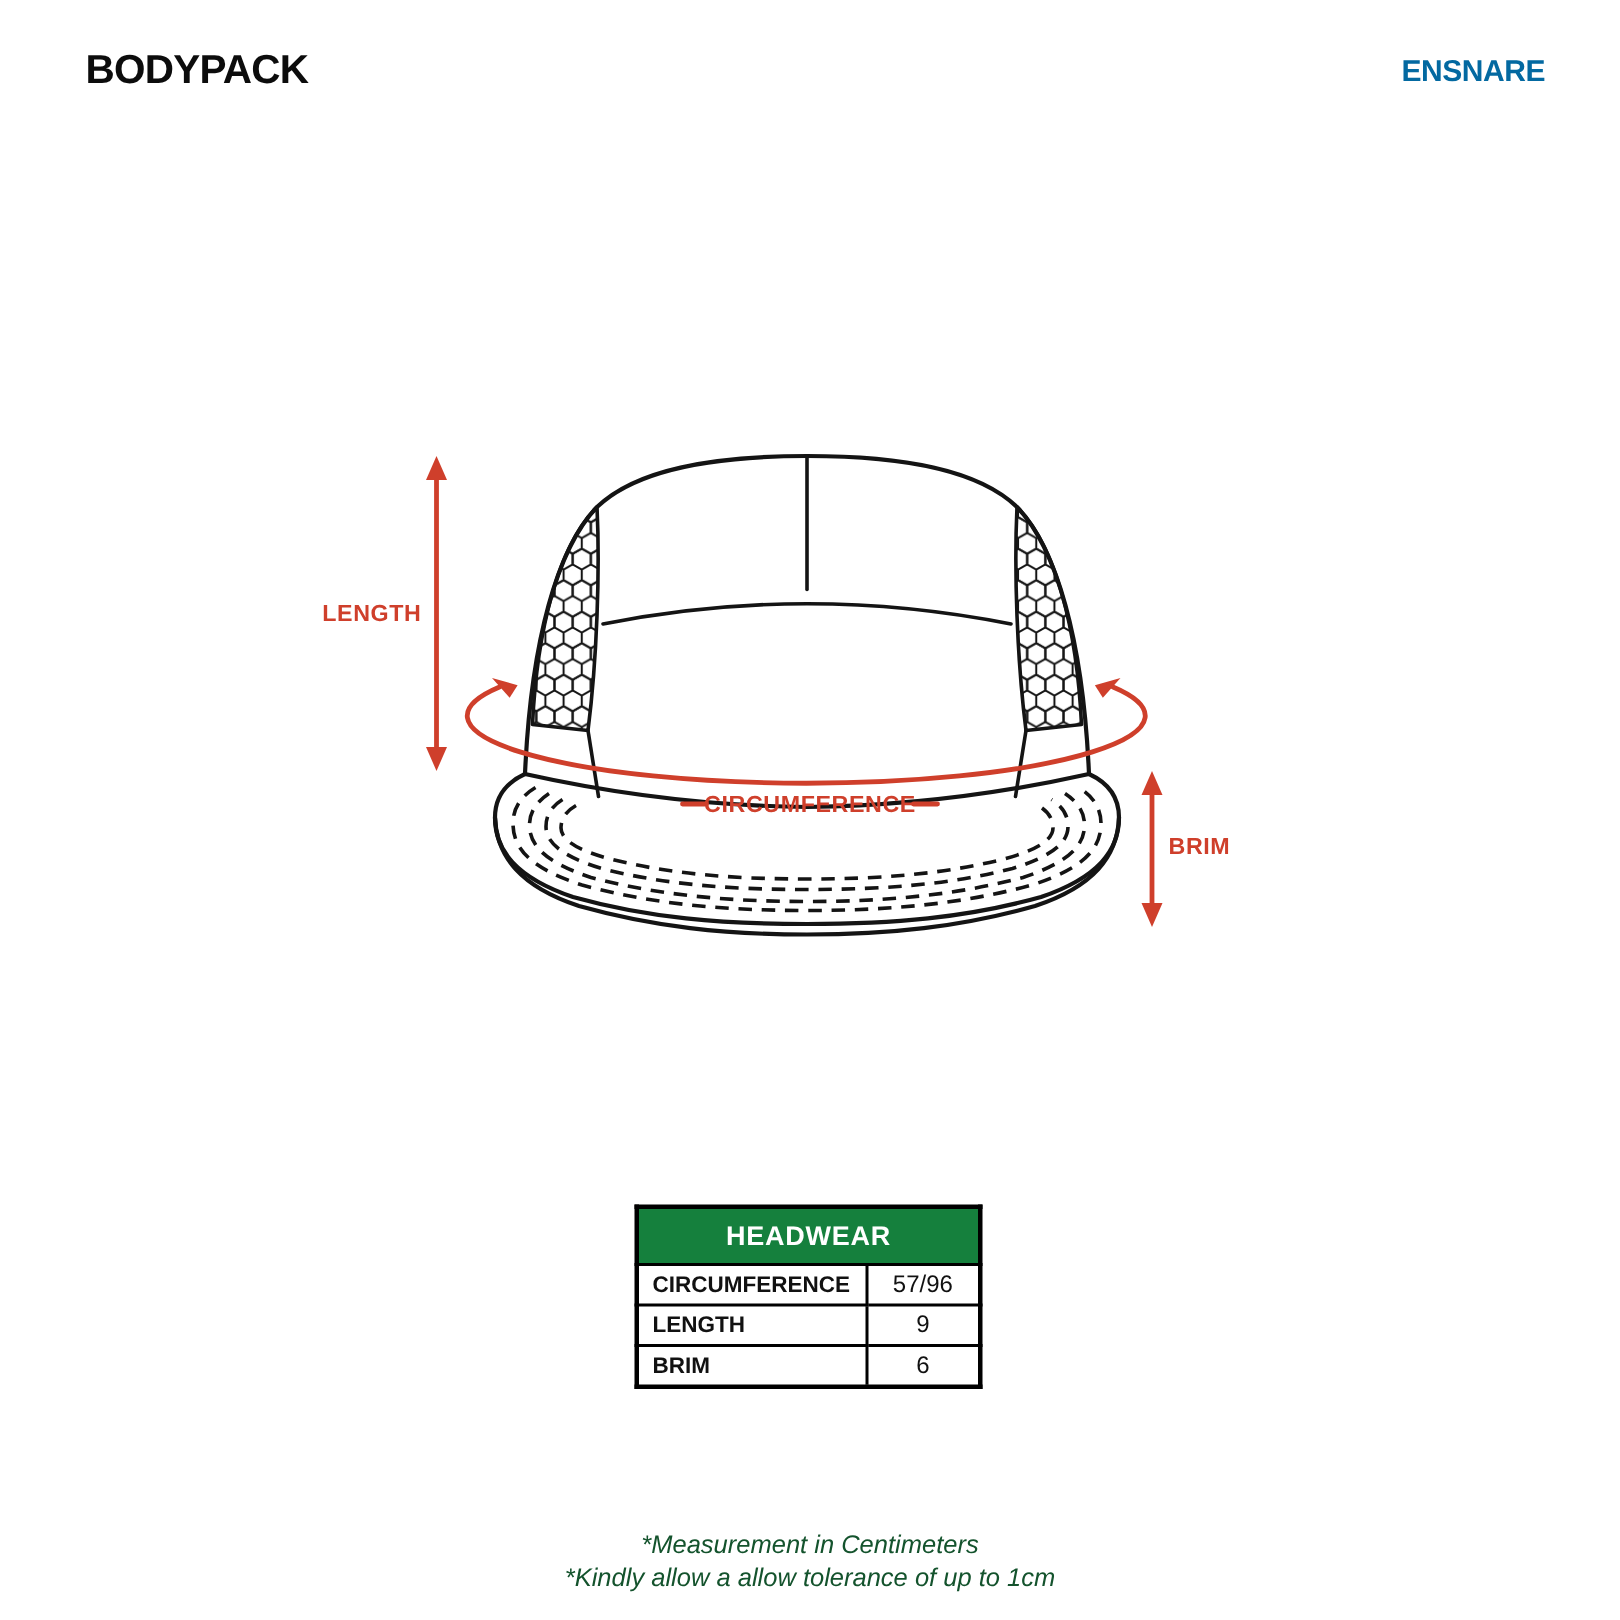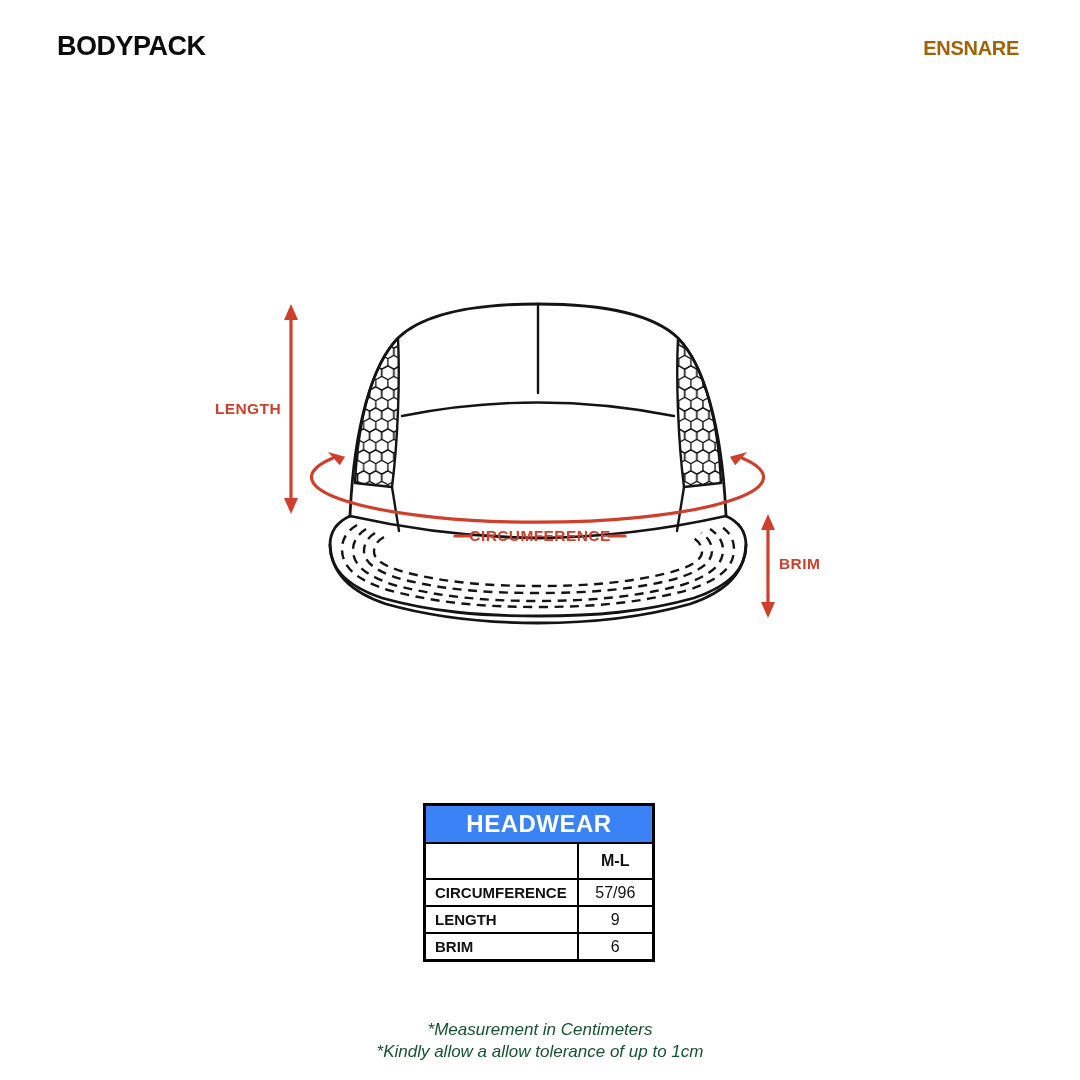--- a/index.html
+++ b/index.html
@@ -6,22 +6,22 @@
   .page {
     position:relative; width:1080px; height:1080px;
     background:#ffffff; overflow:hidden;
     font-family:"Liberation Sans", sans-serif; color:#111;
   }
   .brand {
     position:absolute; left:57px; top:31px;
     font-size:27px; font-weight:800; letter-spacing:-0.5px; color:#0c0c0c;
   }
   .product {
-    position:absolute; top:37px; right:61px;
-    font-size:20px; font-weight:700; letter-spacing:-0.3px; color:#a16207;
+    position:absolute; top:37px; right:50px;
+    font-size:20px; font-weight:700; letter-spacing:-0.3px; color:#0369a1;
   }
   svg.diagram { position:absolute; left:0; top:0; }
 
   
   .ln   { stroke:#141414; stroke-width:2.8; fill:none; stroke-linecap:round; stroke-linejoin:round; }
   .seam { stroke:#141414; stroke-width:2.4; fill:none; stroke-linecap:round; }
   .mesh { fill:url(#hexpat); stroke:#141414; stroke-width:2.4; stroke-linejoin:round; }
   .stitch { stroke:#141414; stroke-width:2.4; fill:none; stroke-dasharray:9 6.5; stroke-linecap:butt; }
   .red  { stroke:#cf3f2b; stroke-width:3.2; fill:none; stroke-linecap:round; }
   .redfill { fill:#cf3f2b; stroke:none; }
@@ -30,22 +30,22 @@
     font-size:15.5px; font-weight:700; letter-spacing:0.4px;
   }
 
   
   .size-table {
     position:absolute; left:423px; top:803px; width:232px;
     border-collapse:collapse; table-layout:fixed; border:3px solid #000;
   }
   .size-table th, .size-table td { border:2px solid #000; padding:0; }
   .size-table th.title {
-    background:#3b82f6; color:#fff; height:36px;
-    font-size:24px; font-weight:700; letter-spacing:0.5px; text-align:center;
+    background:#15803d; color:#fff; height:36px;
+    font-size:18px; font-weight:700; letter-spacing:0.5px; text-align:center;
   }
   .size-table tr.row-size td { height:34px; }
   .size-table tr.row-m td { height:25px; }
   td.cell-label { font-weight:700; font-size:15px; text-align:left; padding-left:9px; }
   td.cell-value { font-size:16px; font-weight:400; text-align:center; }
   td.cell-size  { font-size:16px; font-weight:700; text-align:center; }
 
   .footnotes {
     position:absolute; left:0; top:1019px; width:1080px;
     text-align:center; font-style:italic; font-size:17px; line-height:21.5px; color:#14532d;
@@ -123,24 +123,20 @@
 
   <table class="size-table">
     <colgroup>
         <col style="width:153px">
         <col style="width:76px">
       </colgroup>
     <tbody>
         <tr>
       <th class="title" colspan="2">HEADWEAR</th>
     </tr>
-    <tr class="row-size">
-      <td class="cell-label"></td>
-      <td class="cell-size">M-L</td>
-    </tr>
     <tr class="row-m">
       <td class="cell-label">CIRCUMFERENCE</td>
       <td class="cell-value">57/96</td>
     </tr>
     <tr class="row-m">
       <td class="cell-label">LENGTH</td>
       <td class="cell-value">9</td>
     </tr>
     <tr class="row-m">
       <td class="cell-label">BRIM</td>

